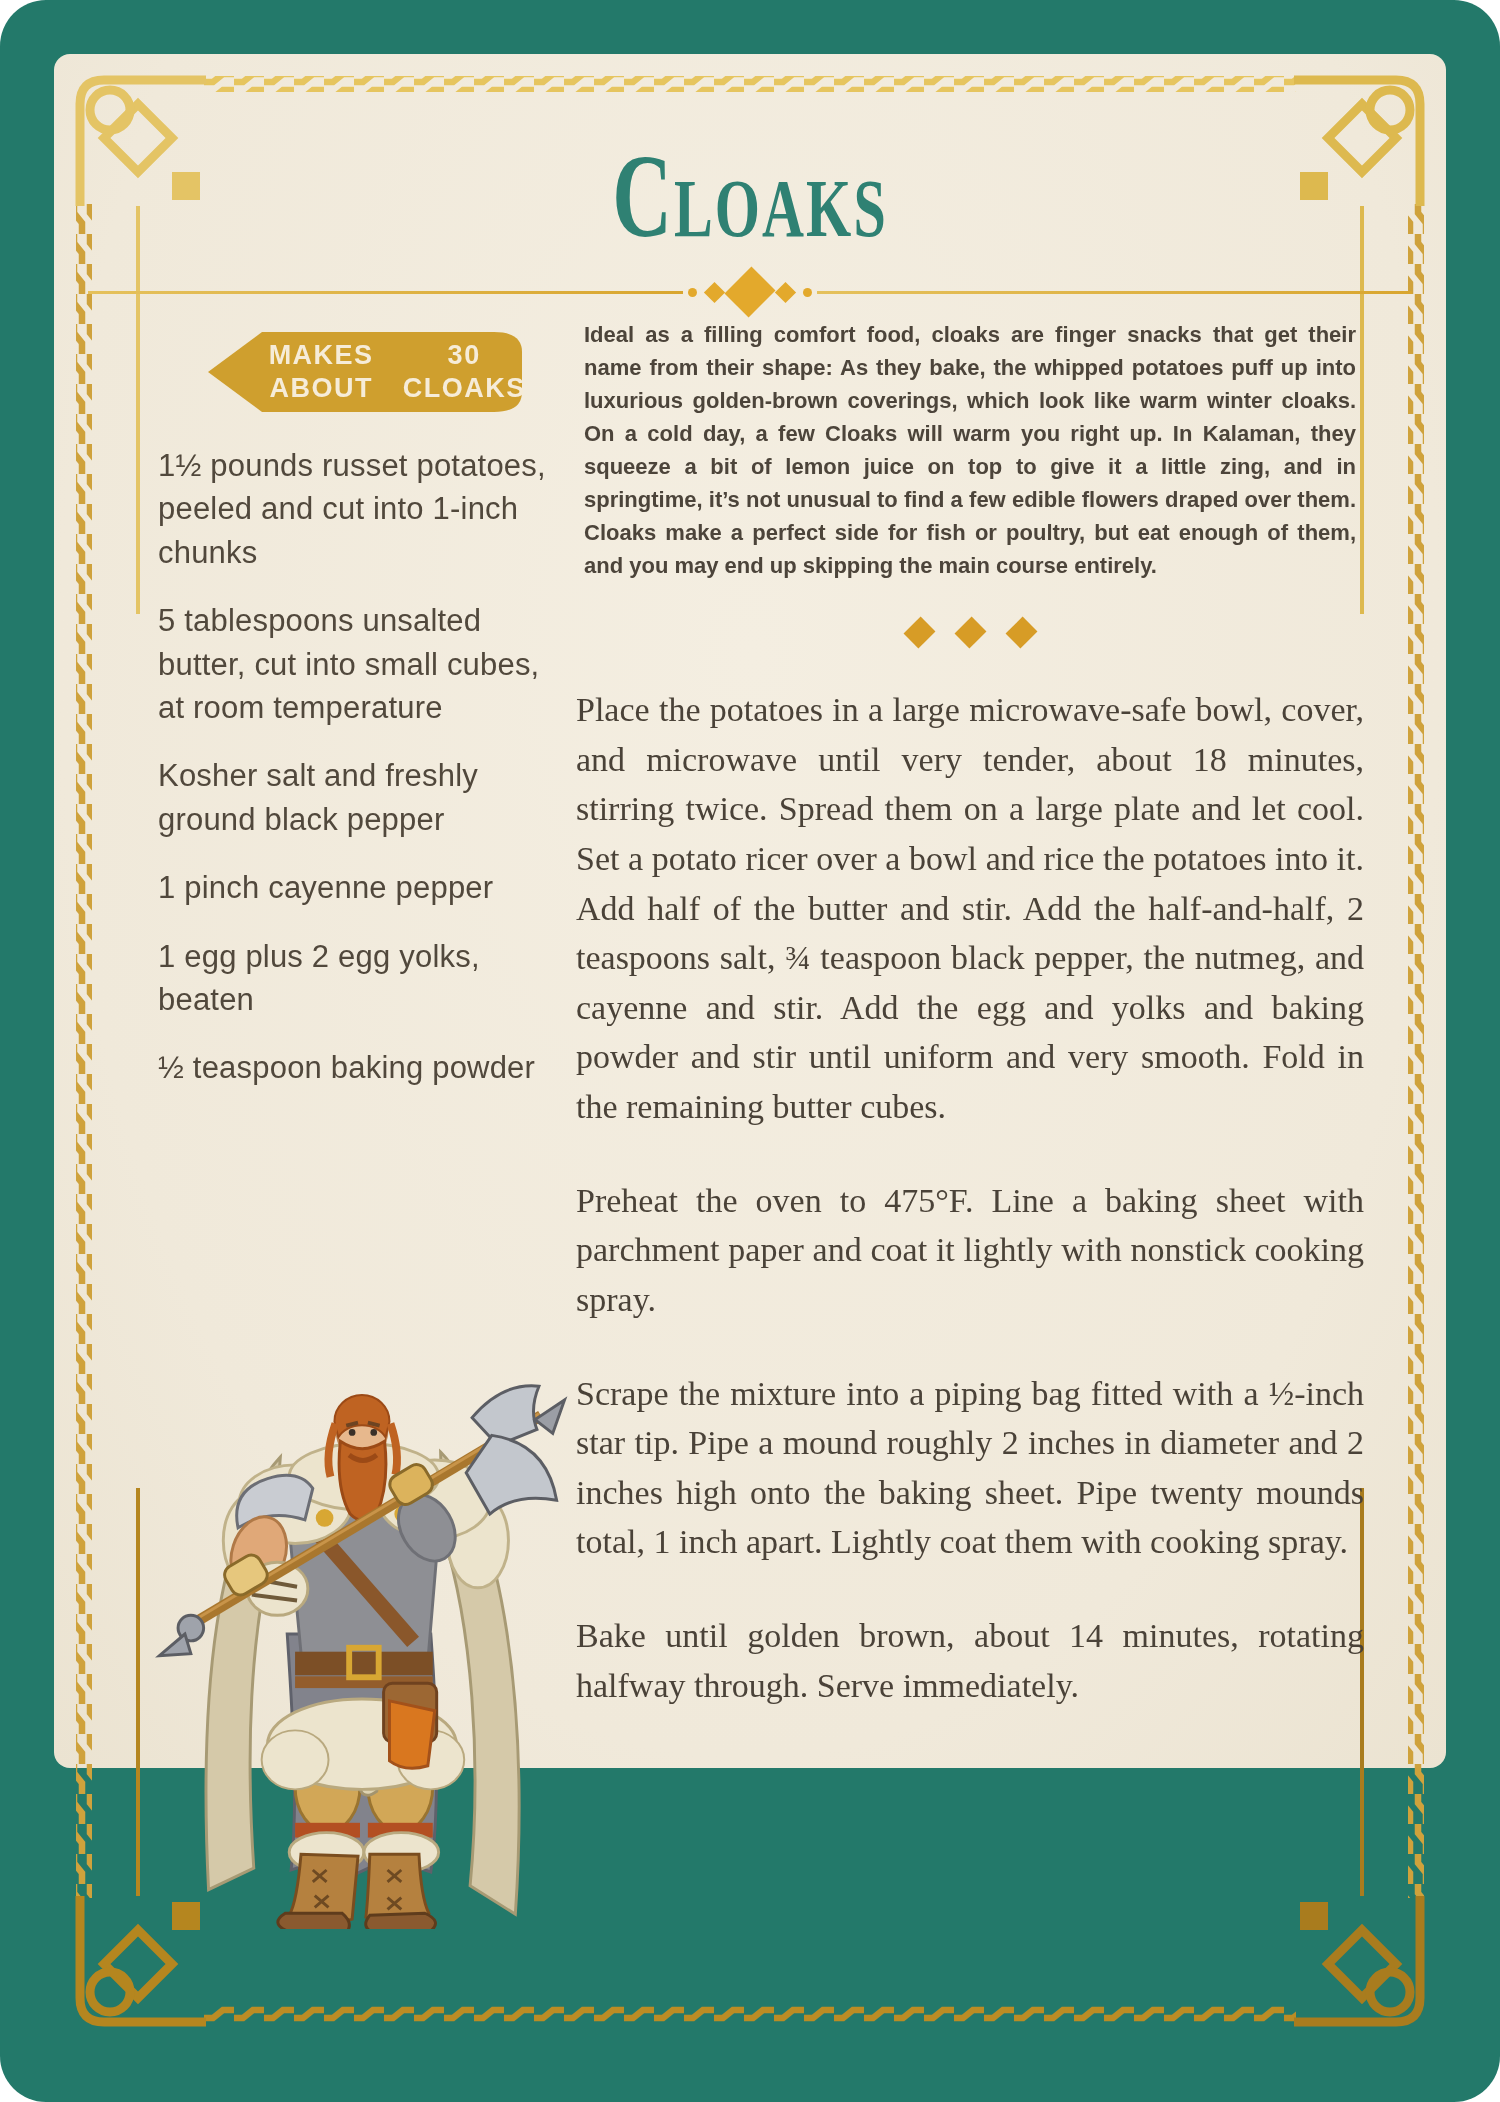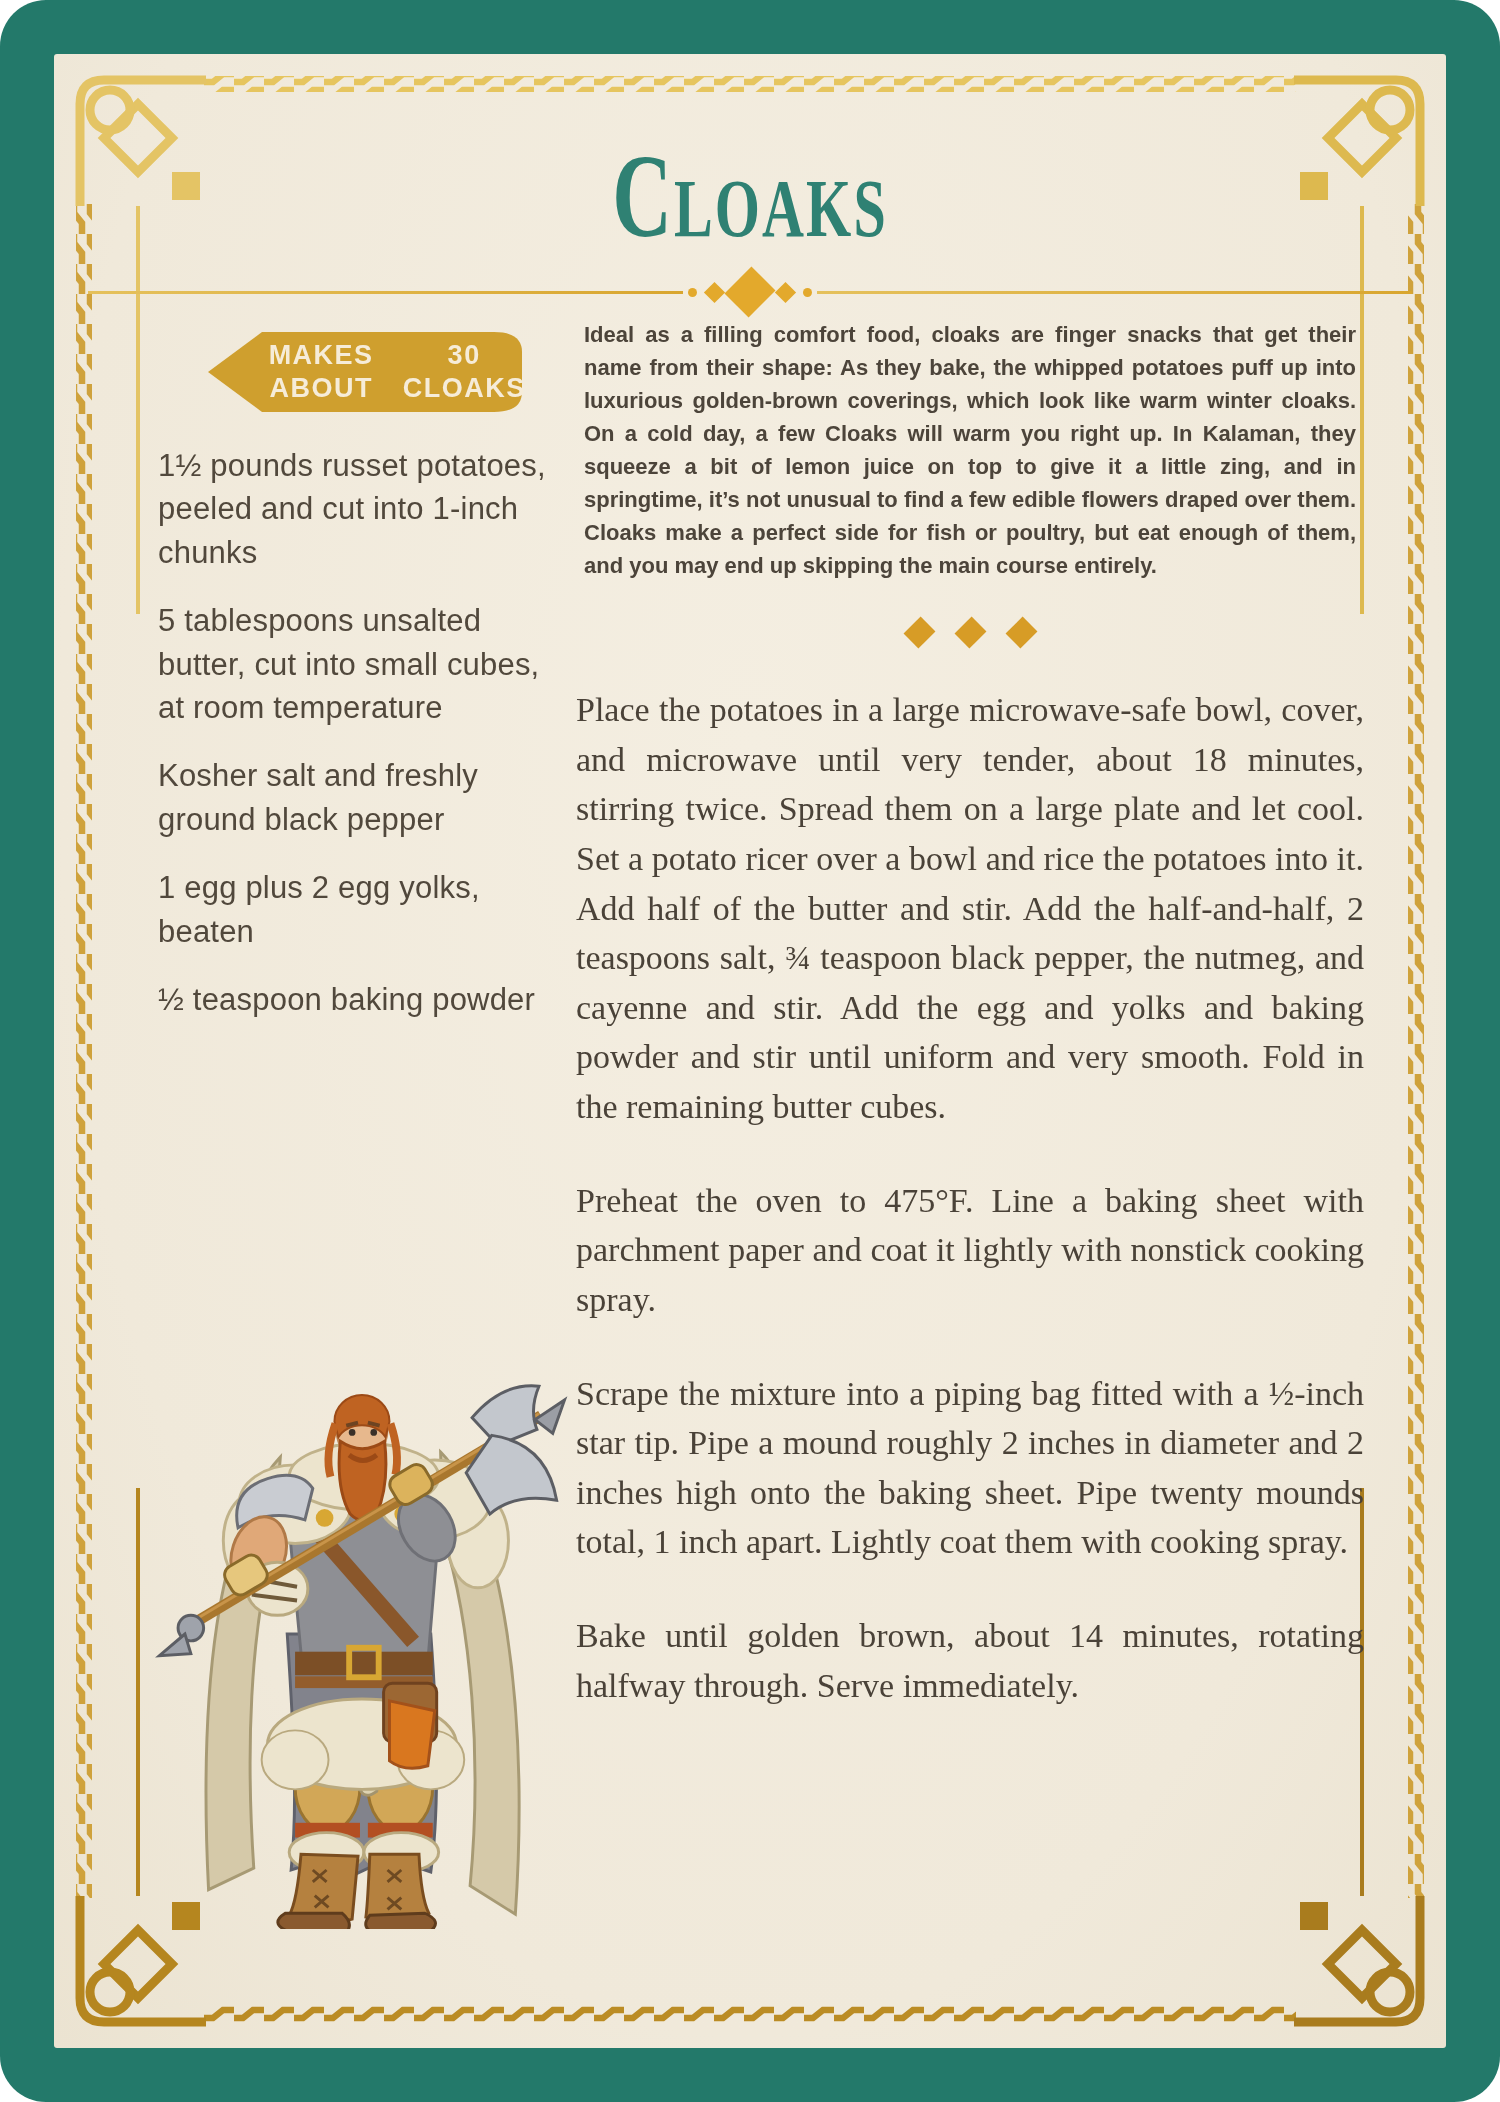--- a/index.html
+++ b/index.html
@@ -1,18 +1,18 @@
 <!DOCTYPE html>
 <html><head>
 <meta charset="utf-8">
 <style>
   html,body{margin:0;padding:0;background:#ffffff;}
   body{width:1500px;height:2102px;position:relative;font-family:"Liberation Sans",sans-serif;}
   .frame{position:absolute;inset:0;background:#23796a;border-radius:46px;overflow:hidden;}
-  .card{position:absolute;left:54px;top:54px;width:1392px;height:1994px;border-radius:3px;
+  .card{position:absolute;left:54px;top:54px;width:1392px;height:1714px;border-radius:16px;
         background:radial-gradient(ellipse at 50% 35%, #f4eee1 0%, #f0e9da 70%, #ebe3d1 100%);}
   .border-decor{position:absolute;left:0;top:0;width:1392px;height:1994px;pointer-events:none;}
 
   .page-title{position:absolute;left:0;top:84px;width:100%;text-align:center;
     font-family:"Liberation Serif",serif;font-weight:700;font-variant:small-caps;
     font-size:118px;line-height:1;color:#2f8173;letter-spacing:3px;transform:scaleX(.7);}
 
   .title-divider{position:absolute;left:34px;right:34px;top:218px;height:40px;
     display:flex;align-items:center;}
   .title-divider .line{flex:1;height:3px;background:linear-gradient(to right,#e5c15c,#d9a62f);}
@@ -93,20 +93,21 @@
       <div class="badge-text">
         <span>MAKES ABOUT</span>
         <span>30 CLOAKS</span>
       </div>
     </div>
 
     <div class="ingredients">
       <p>1½ pounds russet potatoes, peeled and cut into 1-inch chunks</p>
       <p>5 tablespoons unsalted butter, cut into small cubes, at room temperature</p>
       <p>Kosher salt and freshly ground black pepper</p>
+      <p>1 pinch cayenne pepper</p>
       <p>1 egg plus 2 egg yolks, beaten</p>
       <p>½ teaspoon baking powder</p>
     </div>
 
     <svg class="figure" viewBox="0 0 430 600" xmlns="http://www.w3.org/2000/svg">
 
       <path d="M135,120 C70,190 52,360 62,560 L108,538 C100,420 104,300 128,208 Z" fill="#d5c9a9" stroke="#a79a74" stroke-width="3"></path>
       <path d="M298,115 C362,180 388,380 374,585 L328,556 C340,430 330,290 300,198 Z" fill="#d5c9a9" stroke="#a79a74" stroke-width="3"></path>
 
       <path d="M142,300 C150,420 152,480 146,540 L178,530 L210,545 L246,528 L288,542 C298,470 294,380 288,300 Z" fill="#82838c" stroke="#5f616b" stroke-width="3"></path>

